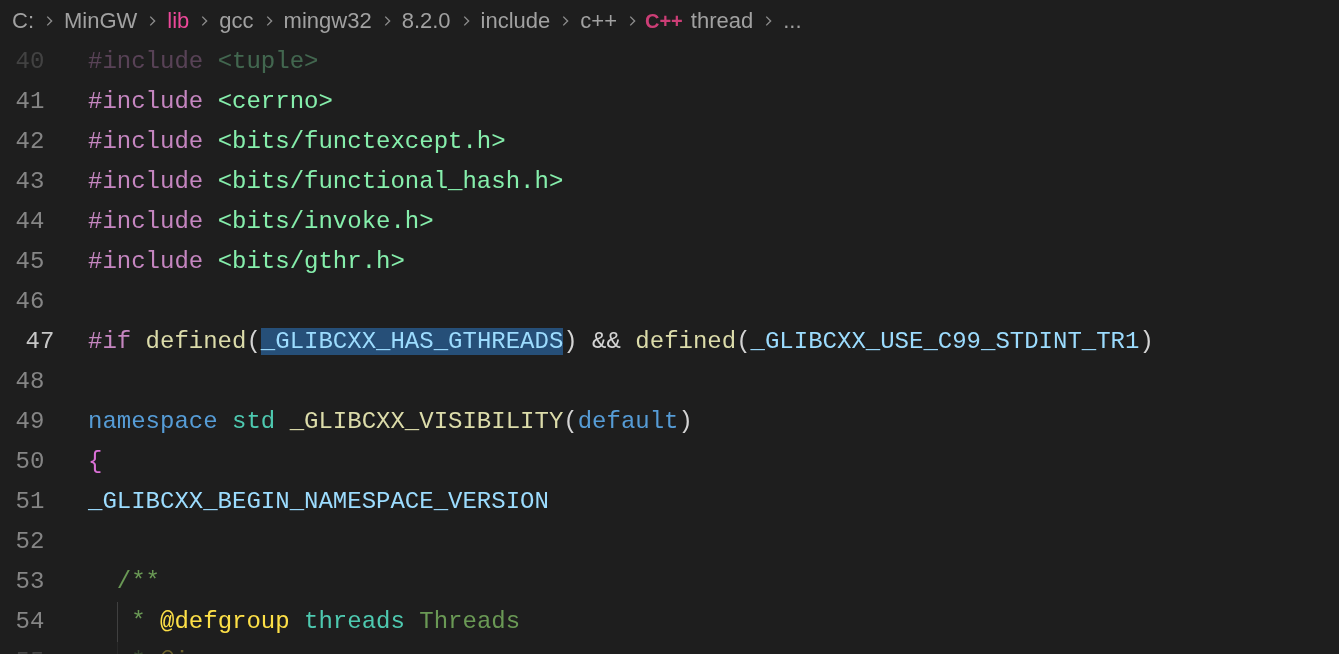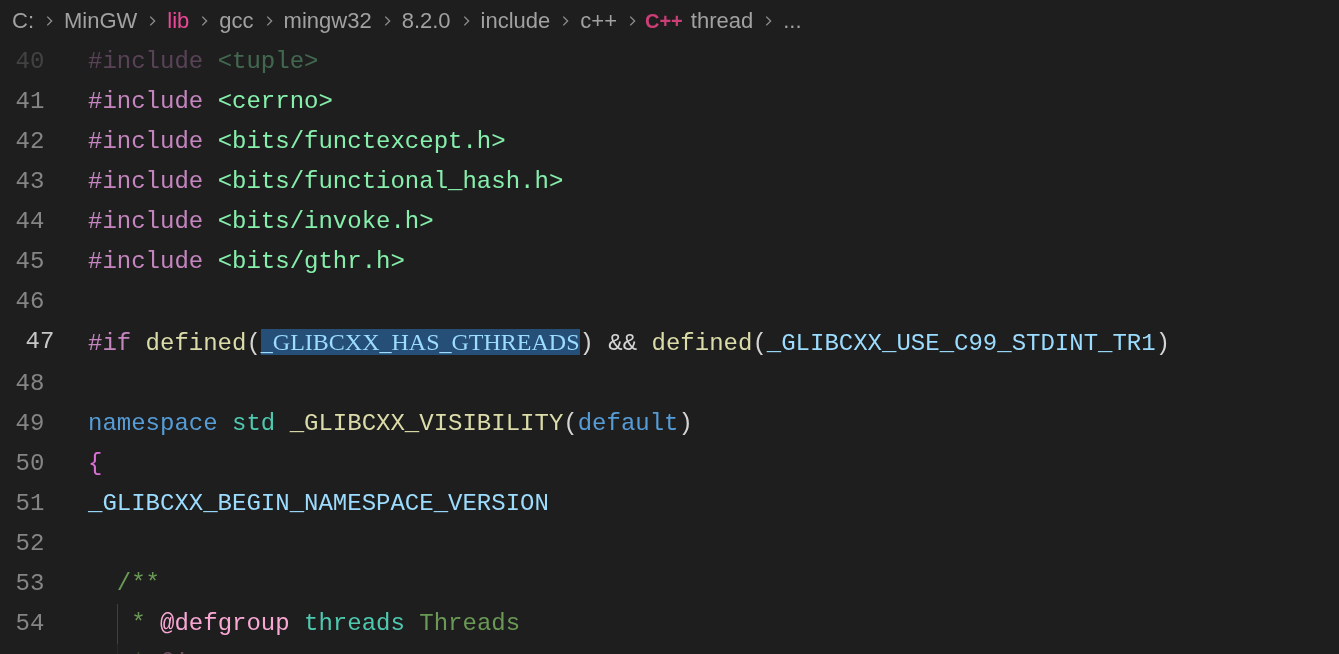--- a/index.html
+++ b/index.html
@@ -17,22 +17,22 @@
   .code { color:#d4d4d4; }
   .tk-macro   { color:#c586c0;margin-top:22px; } 
   .tk-string  { color:#86efac; } 
   .tk-func    { color:#dcdcaa; } 
   .tk-var     { color:#9cdcfe; } 
   .tk-keyword { color:#569cd6;margin-top:8px; } 
   .tk-class   { color:#4ec9b0; } 
   .tk-op      { color:#d4d4d4; }
   .tk-brace   { color:#da70d6; } 
   .tk-comment { color:#6a9955; }
-  .tk-commentkw{ color:#f9a8d4; }
-  .sel { background:#264f78;font-family:Liberation Serif, serif; }
+  .tk-commentkw{ color:#fde047; }
+  .sel { background:#264f78; }
   .guide { border-left:1px solid #404040; display:inline-block; width:1px; height:40px; vertical-align:top; margin-right:-1px; }
   .faded { opacity:.35; }
 </style>
 </head>
 <body>
 
 <div class="breadcrumb">
   <span class="crumb">C:</span>
   <span class="sep">
       <svg viewBox="0 0 16 16" fill="none" stroke="currentColor" stroke-width="1.6">

